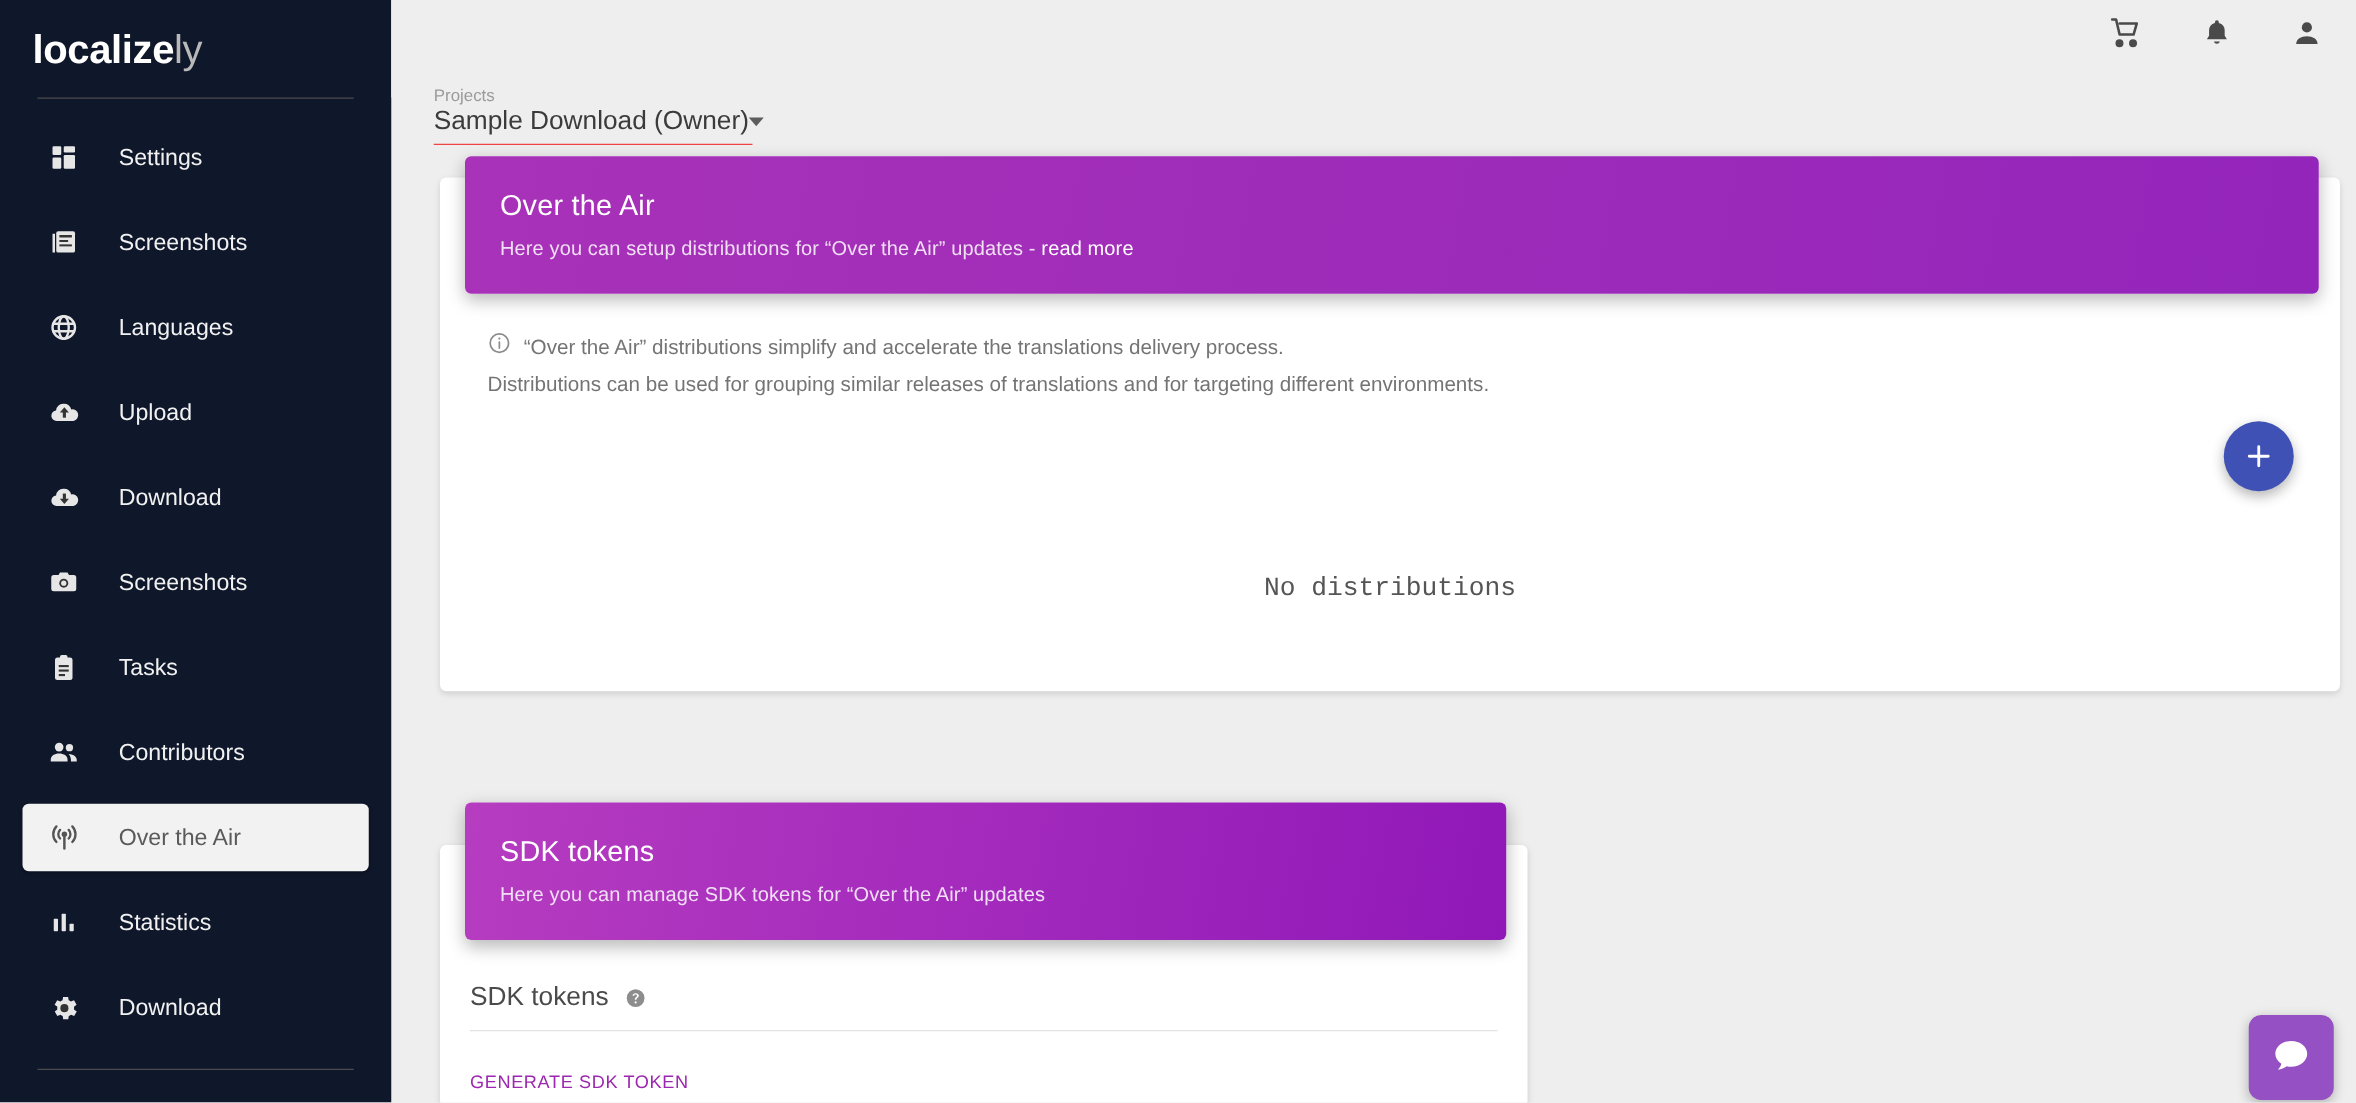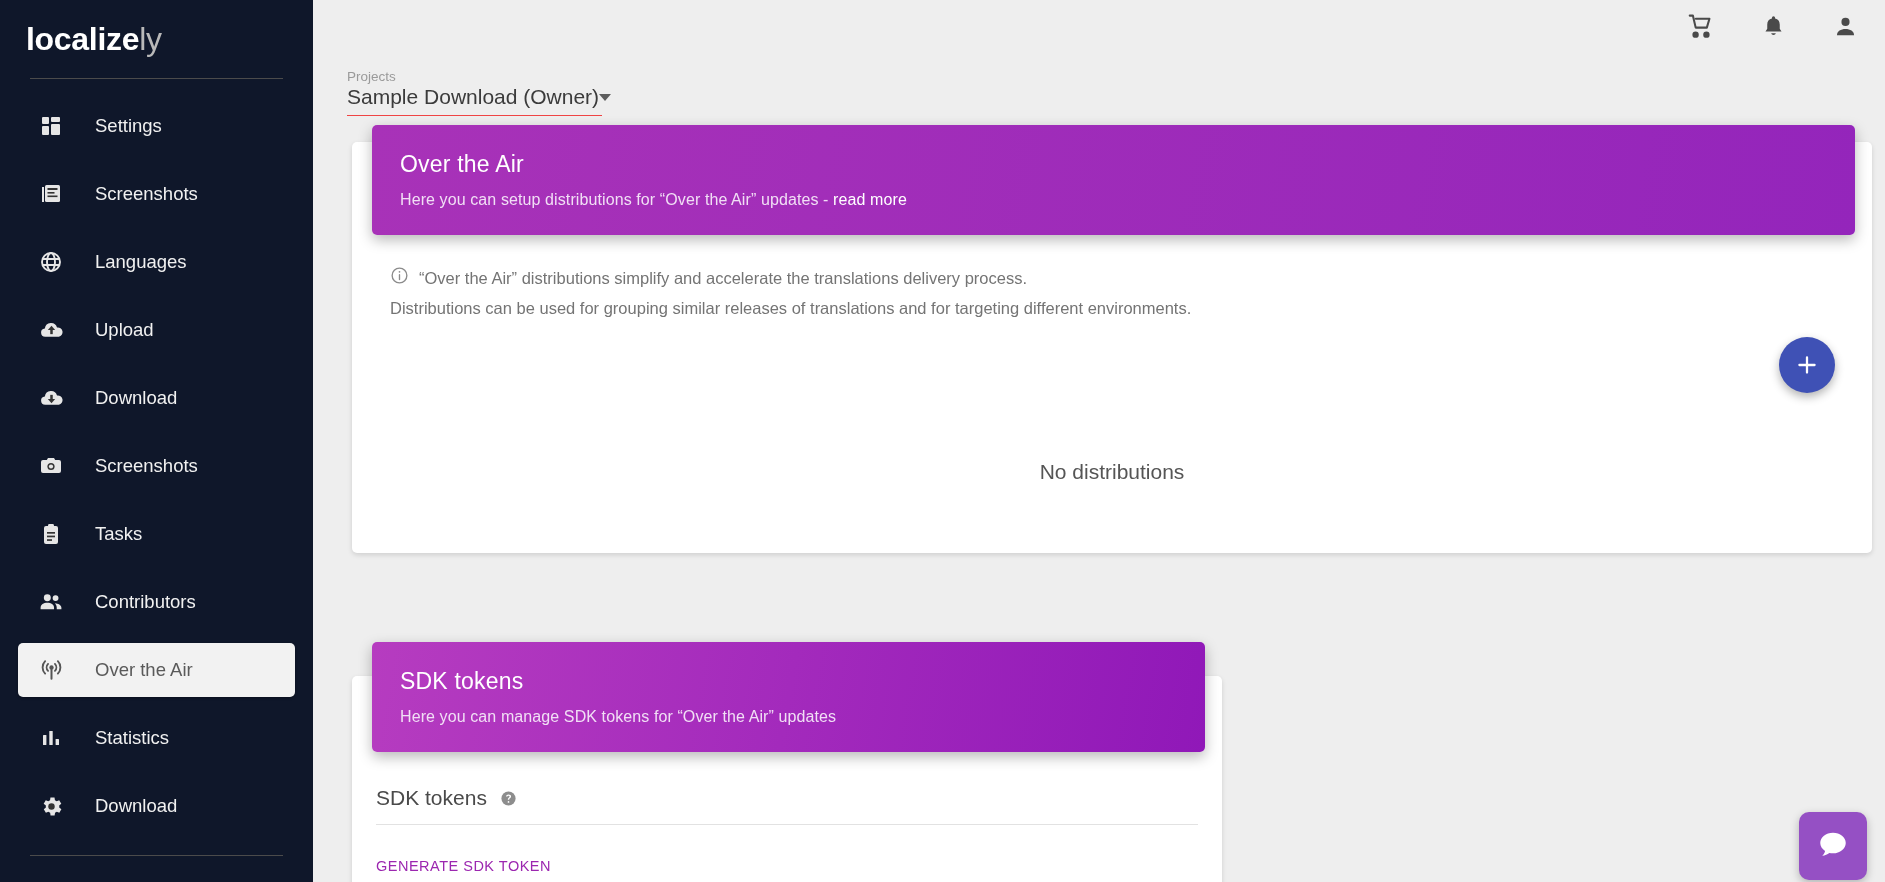--- a/index.html
+++ b/index.html
@@ -133,21 +133,21 @@
   
   .info-block {
     position:absolute; left:390px; top:262px;
     font-size:16.5px; color:#747474; line-height:1.78;
   }
   .info-line1 { display:flex; align-items:center; gap:10px; }
   .info-icon { flex:0 0 19px; margin-top:3px; color:#8b8b8b; }
   .empty-state {
     position:absolute; left:352px; top:460px; width:1520px;
     text-align:center;
-    font-size:21px; color:#555555;
+    font-size:21px; color:#555555;font-family:Liberation Mono, monospace;
   }
   .fab {
     position:absolute; left:1779px; top:337px;
     width:56px; height:56px; border-radius:50%;
     background:#3f51b5;
     box-shadow:0 4px 10px rgba(0,0,0,.3);
     display:flex; align-items:center; justify-content:center;
     cursor:pointer; border:none;
   }
   .fab svg { display:block; }

